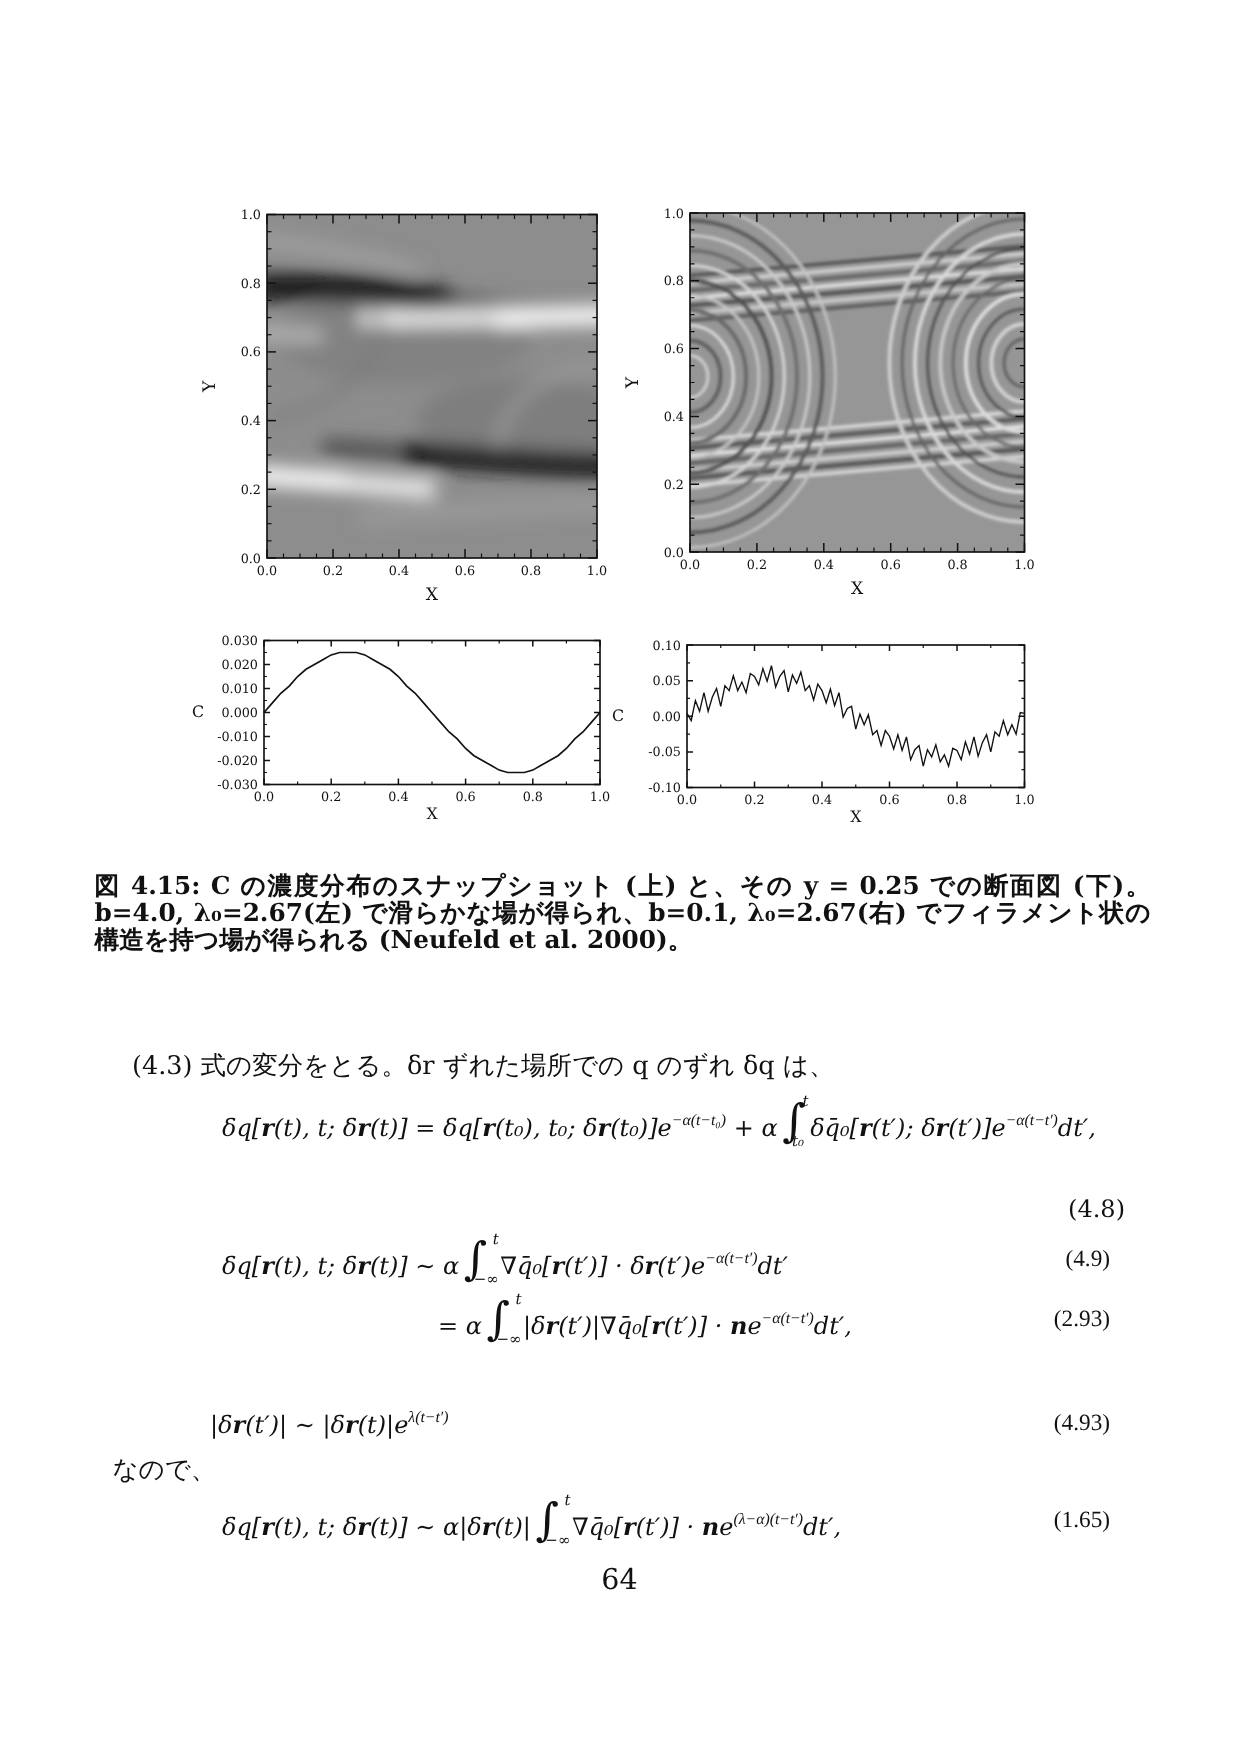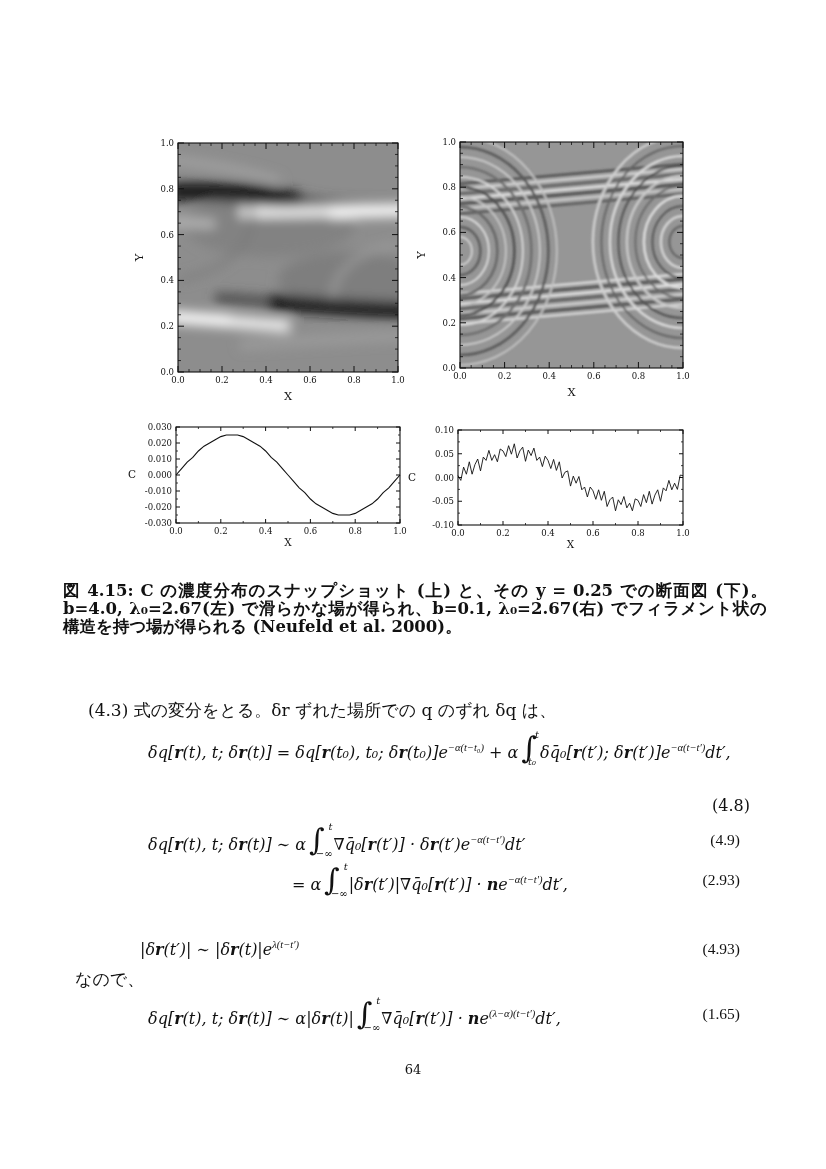--- a/index.html
+++ b/index.html
@@ -24,21 +24,21 @@
   .mb{font-style:italic;font-weight:bold;}
   .msup{font-style:italic;font-size:10.5px;vertical-align:7px;letter-spacing:0;font-family:Liberation Serif, serif;}
   .int{display:inline-flex;align-items:center;margin:0 1px 0 3px;}
   .int .sym{font-style:normal;font-size:30px;line-height:30px;}
   .int .lims{
     display:inline-flex;flex-direction:column;justify-content:space-between;
     height:38px;font-size:10px;font-style:italic;margin-left:-2px;
   }
   .int .lims .lt{align-self:flex-end;}
   .int .lims .lb{align-self:flex-start;margin-left:-7px;}
-  .pagenum{position:absolute;left:0;top:1042px;width:826px;text-align:center;font-size:13px;margin-top:20px;}
+  .pagenum{position:absolute;left:0;top:1042px;width:826px;text-align:center;font-size:19px;}
   svg text{font-family:"DejaVu Serif","DejaVu Sans",serif;fill:#111;}
 </style>
 </head>
 <body>
 
 <div class="page">
 
   <svg id="svg-tl" class="panel" style="left:120px;top:130px;" width="300" height="290">
     <defs>
       <filter id="blurL" x="-30%" y="-30%" width="160%" height="160%">

